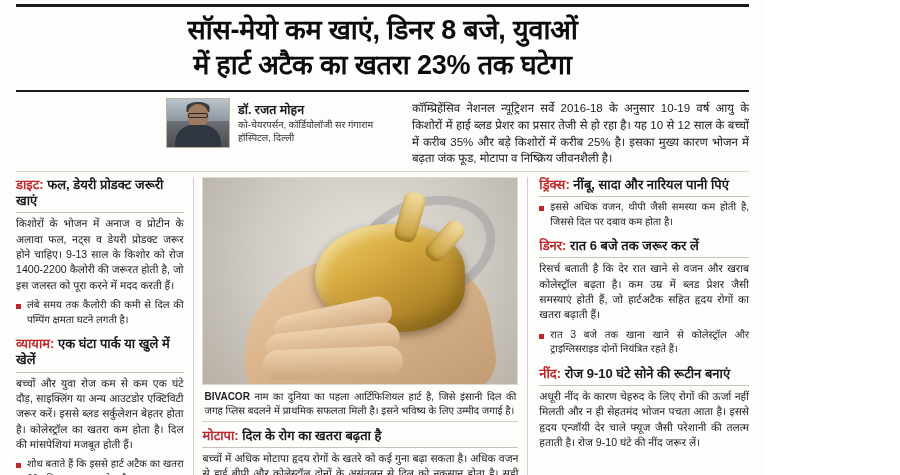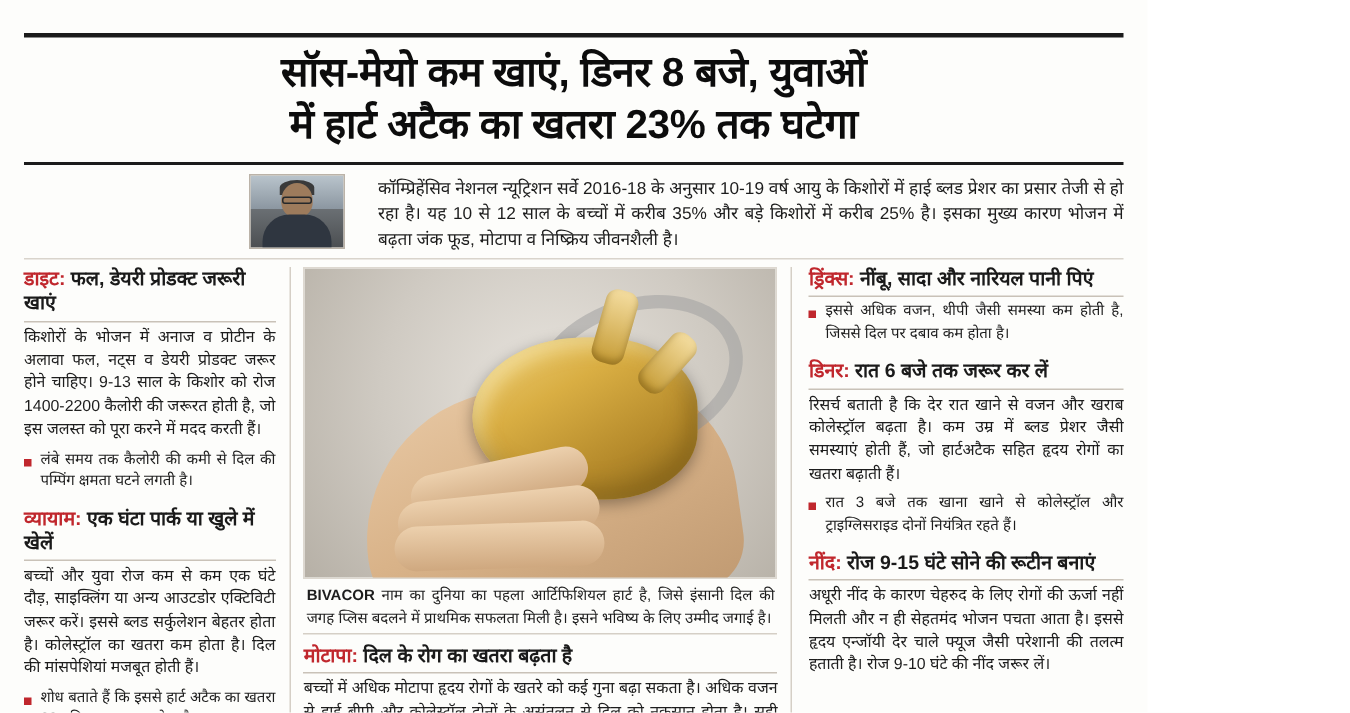--- a/index.html
+++ b/index.html
@@ -13,21 +13,21 @@
     font-family: "Liberation Sans", sans-serif;
     color: #111111;
     overflow: hidden;
   }
   .page {
     position: relative;
     width: 765px;
     height: 475px;
     background: #fdfdfb;
     box-sizing: border-box;
-    padding: 20px 16px 0 16px;
+    padding: 2px 16px 0 16px;
   }
   
   .headline-wrap {
     border-top: 3px solid #1b1b1b;
     border-bottom: 2px solid #1b1b1b;
     padding: 6px 0 7px 0;
     margin: 2px 0 0 0;
   }
   .headline {
     text-align: center;
@@ -250,20 +250,25 @@
     <div class="headline">में हार्ट अटैक का खतरा 23% तक घटेगा</div>
   </div>
 
   <div class="byline-row">
     <div class="byline-photo">
       <div class="hair"></div>
       <div class="head"></div>
       <div class="glasses"></div>
       <div class="body"></div>
     </div>
+    <div class="byline-text">
+      <div class="byline-name">डॉ. रजत मोहन</div>
+      <div class="byline-desc">को-चेयरपर्सन, कॉर्डियोलॉजी
+सर गंगाराम हॉस्पिटल, दिल्ली</div>
+    </div>
     <div class="lede">कॉम्प्रिहेंसिव नेशनल न्यूट्रिशन सर्वे 2016-18 के अनुसार 10-19 वर्ष आयु के किशोरों में हाई ब्लड प्रेशर का प्रसार तेजी से हो रहा है। यह 10 से 12 साल के बच्चों में करीब 35% और बड़े किशोरों में करीब 25% है। इसका मुख्य कारण भोजन में बढ़ता जंक फूड, मोटापा व निष्क्रिय जीवनशैली है।</div>
   </div>
 
   <div class="cols">
 
     <div class="col col-left">
 
       <div class="section">
         <div class="sec-title">
           <span class="kw">डाइट:</span><span class="rest"> फल, डेयरी प्रोडक्ट जरूरी खाएं</span>
@@ -334,21 +339,21 @@
       <div class="section">
         <div class="sec-title">
           <span class="kw">डिनर:</span><span class="rest"> रात 6 बजे तक जरूर कर लें</span>
         </div>
         <p class="sec-body">रिसर्च बताती है कि देर रात खाने से वजन और खराब कोलेस्ट्रॉल बढ़ता है। कम उम्र में ब्लड प्रेशर जैसी समस्याएं होती हैं, जो हार्टअटैक सहित हृदय रोगों का खतरा बढ़ाती हैं।</p>
         <p class="bullet">रात 3 बजे तक खाना खाने से कोलेस्ट्रॉल और ट्राइग्लिसराइड दोनों नियंत्रित रहते हैं।</p>
       </div>
 
       <div class="section">
         <div class="sec-title">
-          <span class="kw">नींद:</span><span class="rest"> रोज 9-15 घंटे सोने की रूटीन बनाएं</span>
+          <span class="kw">नींद:</span><span class="rest"> रोज 9-10 घंटे सोने की रूटीन बनाएं</span>
         </div>
         <p class="sec-body">अधूरी नींद के कारण चेहरुद के लिए रोगों की ऊर्जा नहीं मिलती और न ही सेहतमंद भोजन पचता आता है। इससे हृदय एन्जॉयी देर चाले फ्यूज जैसी परेशानी की तलत्म हताती है। रोज 9-10 घंटे की नींद जरूर लें।</p>
 
       </div>
 
     </div>
 
   </div>
 </div>
 

